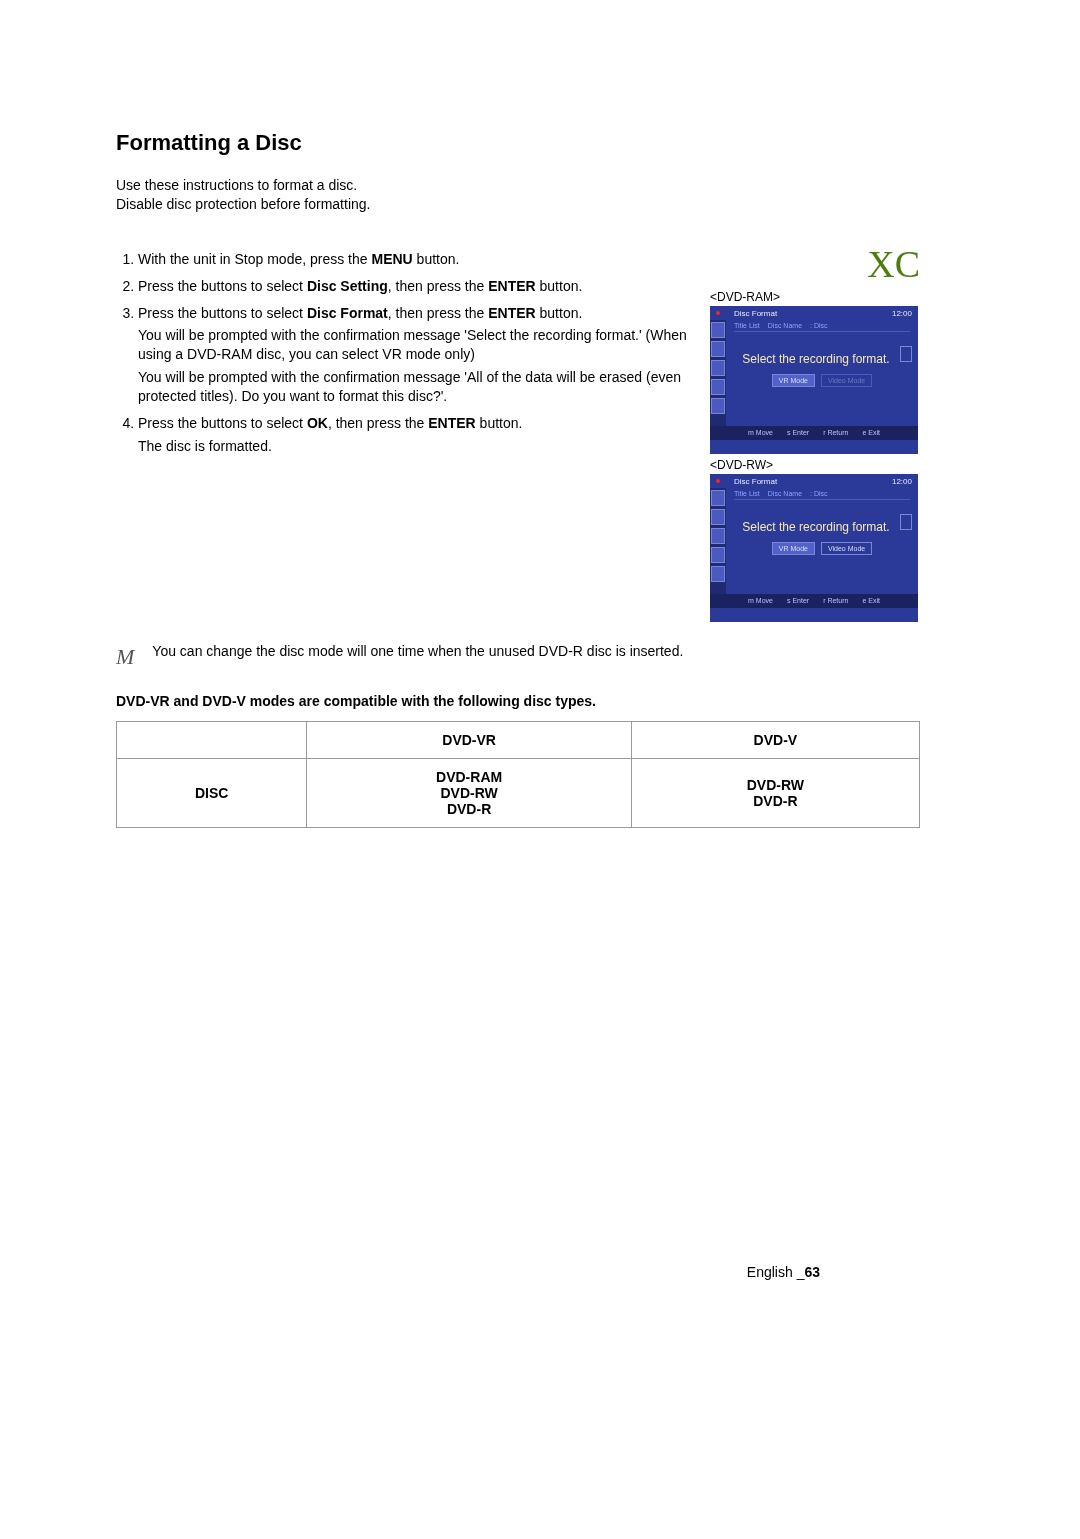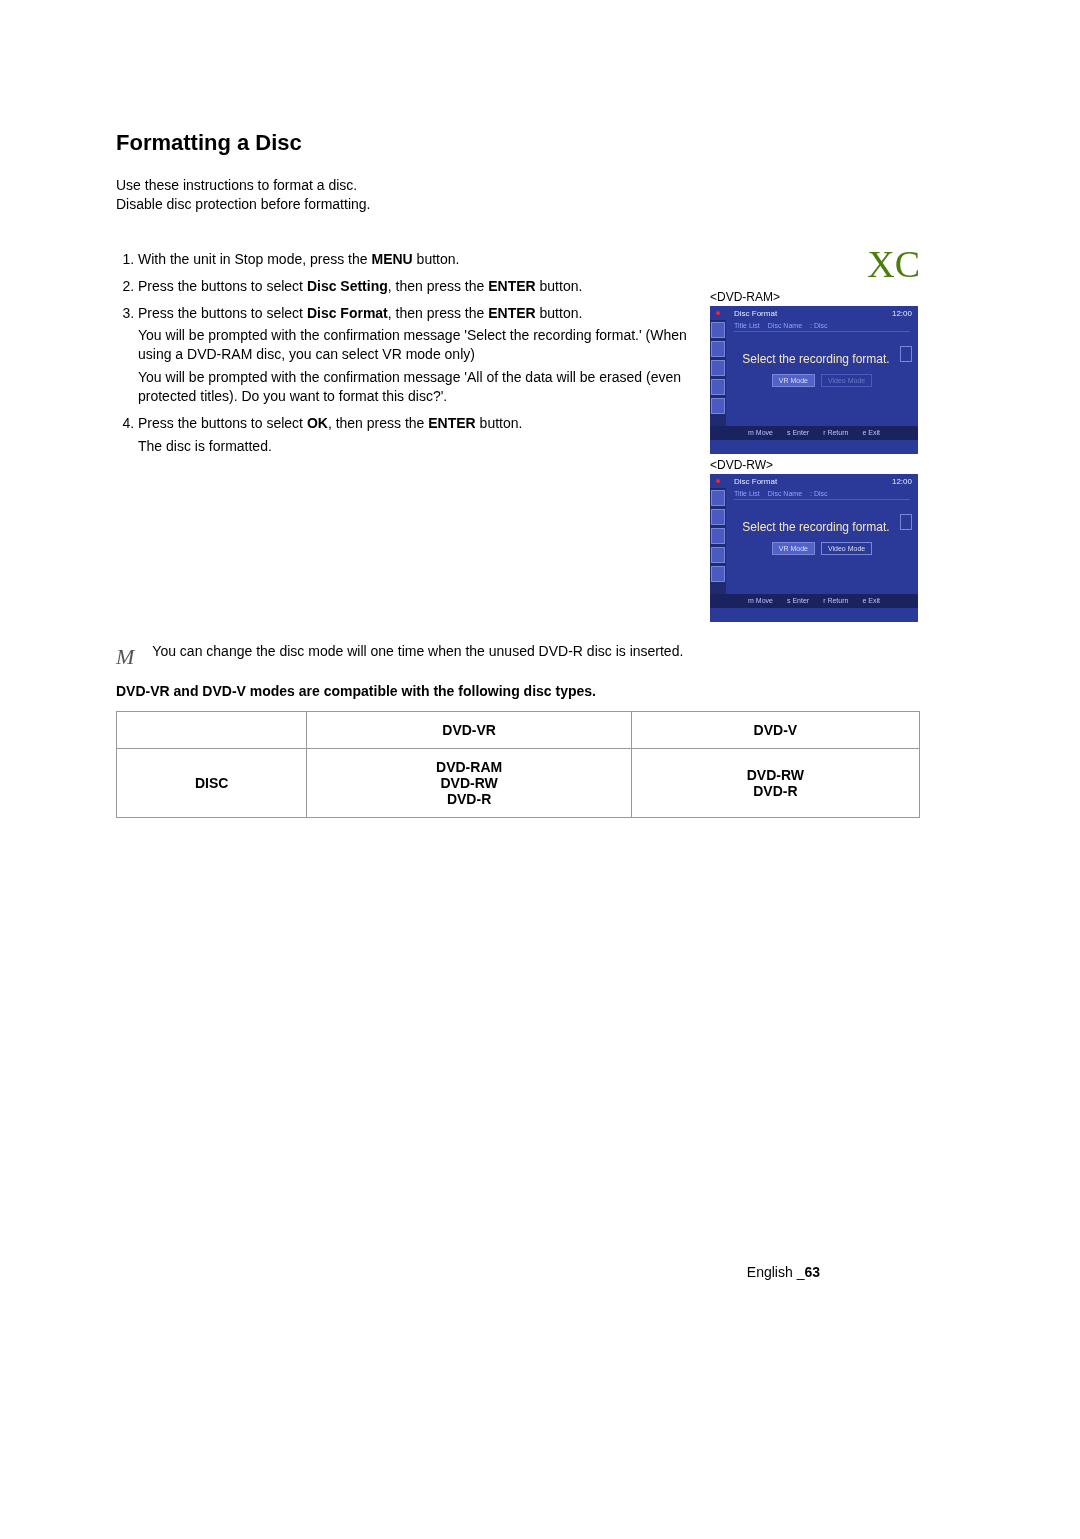--- a/index.html
+++ b/index.html
@@ -119,21 +119,21 @@
   }
   .osd-foot {
     background:#1a2360; height:14px; display:flex; gap:14px; justify-content:center;
     align-items:center; font-size:7px; color:#b8c2ff;
   }
   .note {
     display:flex; gap:18px; margin-top:20px; font-size:14px; line-height:1.35;
   }
   .note .m { font-size:22px; font-family:Georgia,serif; color:#555; font-style:italic; }
   .note-txt { flex:1; }
-  .table-cap { font-size:14px; font-weight:bold; margin:12px 0 12px 0;}
+  .table-cap { font-size:14px; font-weight:bold; margin:22px 0 12px 0;}
   table {
     border-collapse: collapse; width: 100%; font-size:14px;font-weight:bold;
   }
   table td, table th {
     border:1px solid #999; text-align:center; padding:10px 6px; vertical-align:middle;
   }
   table tr:first-child td:first-child { border:1px solid #999; }
   .footer {
     position:absolute; bottom:100px; right:260px; font-size:14px;
   }

